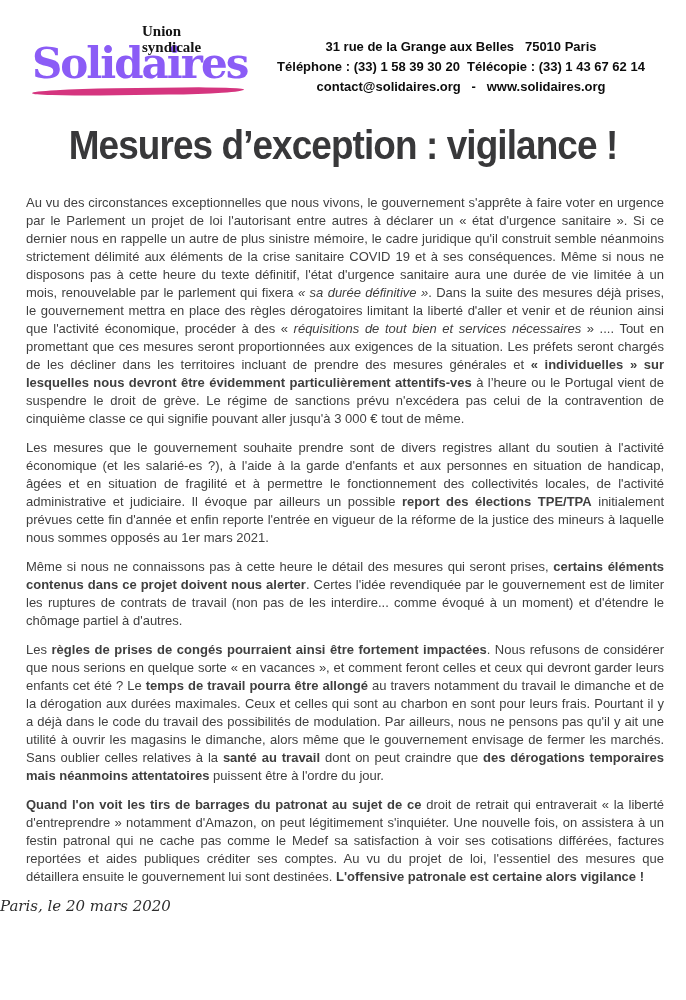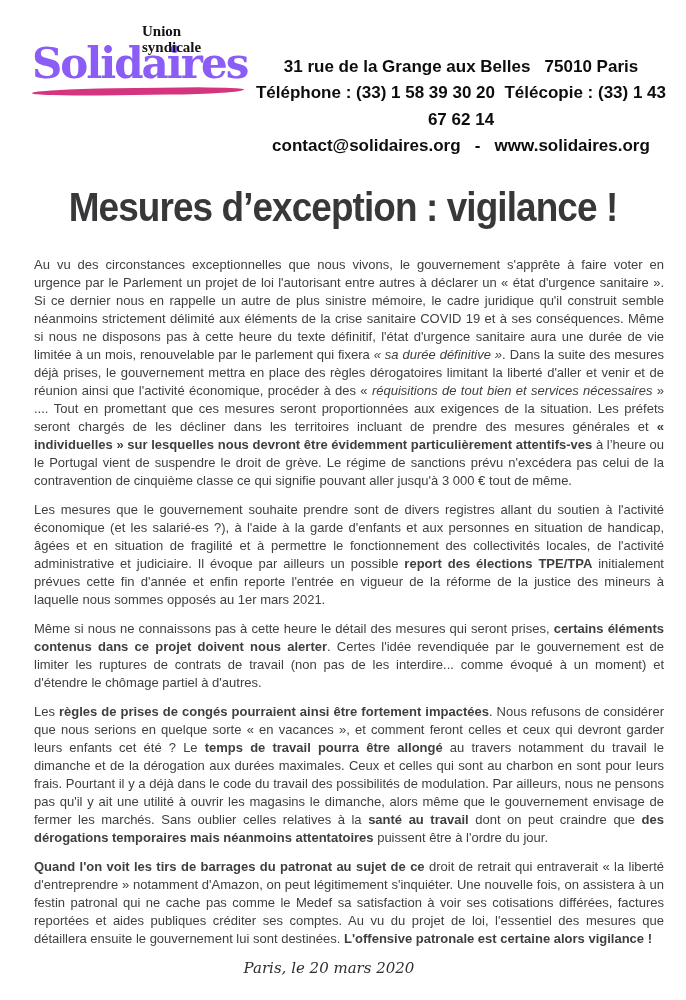--- a/index.html
+++ b/index.html
@@ -21,39 +21,39 @@
     font-size:42px; letter-spacing:-2px; color:#8b5cf6;
     margin-top:19px; line-height:1;
   }
   .logo-underline {
     height:7px; width:212px; margin-top:3px;
     border-radius:60% 45% 55% 50% / 85% 60% 95% 70%;
     transform:rotate(-0.7deg);
   }
   .contact {
     flex:1 1 auto; text-align:center; font-weight:bold;
-    font-size:17px; line-height:1.55; margin-top:30px; color:#0d0d0d;
+    font-size:13px; line-height:1.55; margin-top:13px; color:#0d0d0d;
   }
   
   .title {
     text-align:center; font-weight:bold; font-size:41px;
     margin:25px 0 0; line-height:1.15;
     letter-spacing:-1px; transform:scaleX(0.9);
   }
   
   .body-text { padding:24px 22px 0 22px; }
   .para {
-    margin:0 0 11px 12px; text-align:justify;
+    margin:0 0 11px 4px; text-align:justify;
     font-size:13px; line-height:18px;
   }
   .para .b { font-weight:bold; }
   .para .i { font-style:italic; }
   
   .date-line {
-    text-align:center; padding-right:28px; margin-top:2px;
+    text-align:left; padding-right:28px; margin-top:2px;
     font-family:"DejaVu Serif", serif; font-style:italic;
     font-size:15px; color:#2e2e2e;
   }
 </style>
 </head>
 <body>
 
 <div class="page">
 
   <div class="header">

